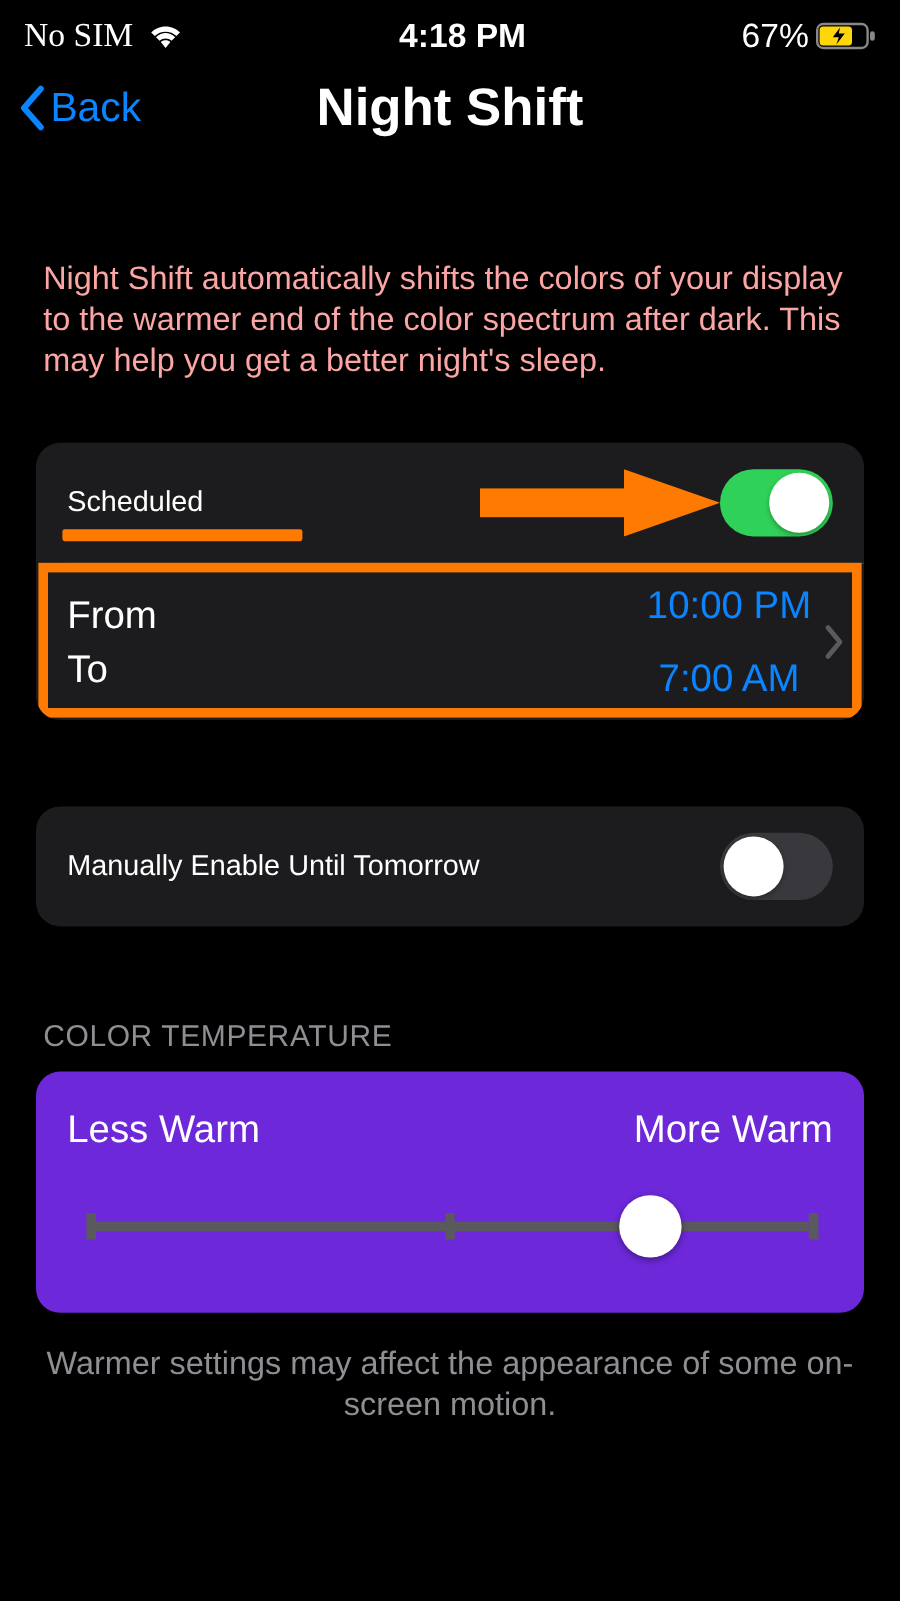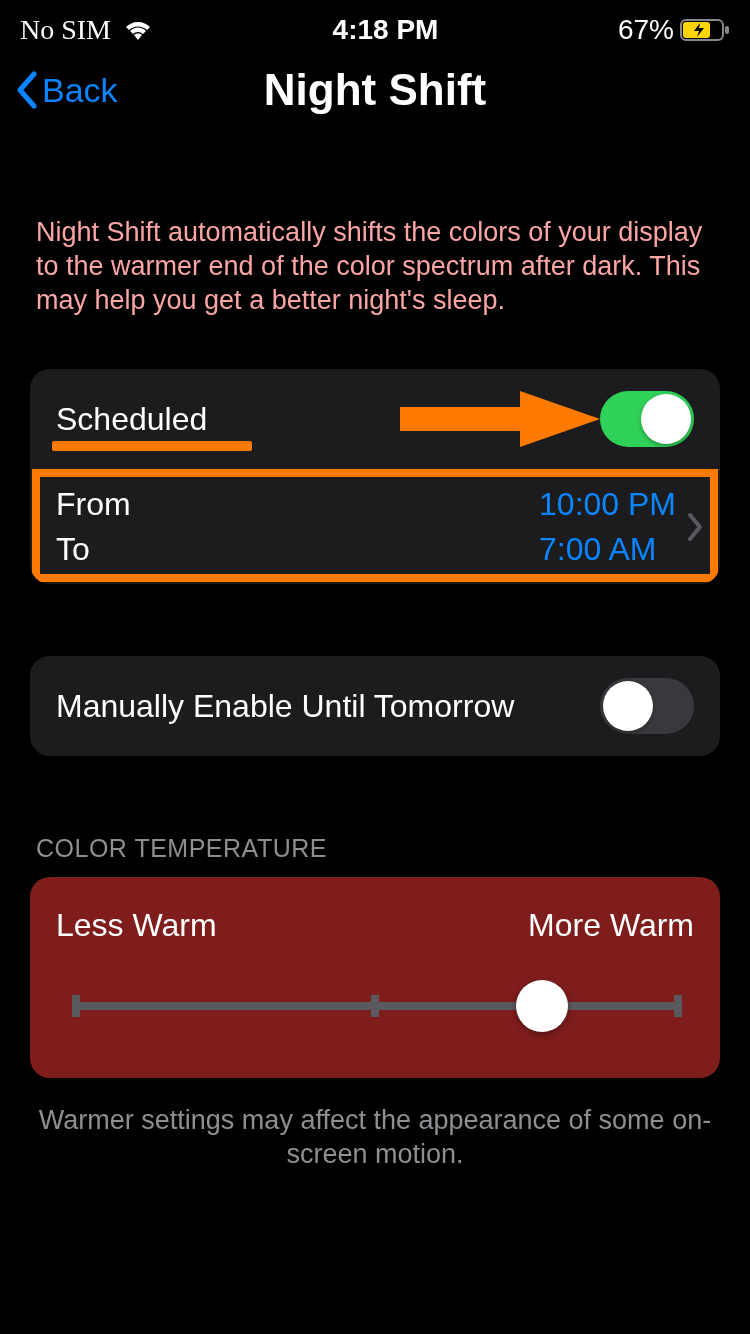--- a/index.html
+++ b/index.html
@@ -8,36 +8,36 @@
   .status-left { display: flex; align-items: center; gap: 12px; font-family: Liberation Serif, serif; }
   .status-right { display: flex; align-items: center; gap: 6px; }
   .wifi-icon svg, .battery-icon svg { display: block; }
   .nav-bar { position: relative; height: 80px; display: flex; align-items: center; }
   .back-btn { display: flex; align-items: center; color: #0a84ff; font-size: 34px; padding-left: 14px; cursor: pointer; }
   .back-chevron { display: inline-flex; margin-right: 4px; }
   .nav-title { position: absolute; left: 50%; transform: translateX(-50%); font-size: 44px; font-weight: 600; }
   .content { padding: 0 30px; }
   .desc { color: #fca5a5; font-size: 27px; line-height: 1.25; padding: 86px 6px 0 6px; }
   .group { background: #1c1c1e; border-radius: 20px; margin-top: 52px; overflow: hidden; }
-  .row { display: flex; align-items: center; padding: 22px 26px; font-size: 32px; }
+  .row { display: flex; align-items: center; padding: 22px 26px; font-size: 24px; }
   .row-label { flex: 1; }
   .sep { height: 1px; background: #3a3a3c; margin-left: 26px; }
   .toggle { width: 94px; height: 56px; border-radius: 28px; position: relative; cursor: pointer; }
   .toggle .knob { position: absolute; top: 3px; width: 50px; height: 50px; border-radius: 25px; background: #fff; box-shadow: 0 2px 4px rgba(0,0,0,0.3); }
   .toggle.on { background: #30d158; }
   .toggle.on .knob { right: 3px; }
   .toggle.off { background: #39393d; }
   .toggle.off .knob { left: 3px; }
   .schedule-row { padding: 16px 16px 16px 26px; display: flex; align-items: center; cursor: pointer; }
   .schedule-labels { flex: 1; display: flex; flex-direction: column; gap: 8px; font-size: 32px; }
-  .schedule-times { display: flex; flex-direction: column; align-items: flex-start; gap: 8px; font-size: 32px; color: #0a84ff; margin-right: 10px; }
+  .schedule-times { display: flex; flex-direction: column; align-items: center; gap: 24px; font-size: 32px; color: #0a84ff; margin-right: 10px; }
   .chevron-right { color: #5a5a5e; display: inline-flex; }
   .group2 { margin-top: 72px; }
   .section-header { color: #8e8e93; font-size: 25px; letter-spacing: 0.5px; padding: 78px 6px 14px 6px; }
-  .slider-group { background: #7f1d1d; border-radius: 20px; padding: 30px 26px 44px 26px; }
+  .slider-group { background: #6d28d9; border-radius: 20px; padding: 30px 26px 44px 26px; }
   .slider-labels { display: flex; justify-content: space-between; font-size: 32px; margin-bottom: 34px; }
   .slider-track-wrap { position: relative; height: 56px; padding: 0 20px; cursor: pointer; }
   .slider-track { position: absolute; left: 20px; right: 20px; top: 50%; height: 8px; background: #5a5a5e; transform: translateY(-50%); }
   .slider-tick { position: absolute; top: 50%; width: 8px; height: 22px; background: #5a5a5e; transform: translate(-50%, -50%); }
   .slider-thumb { position: absolute; top: 50%; width: 52px; height: 52px; border-radius: 26px; background: #fff; transform: translate(-50%, -50%); box-shadow: 0 2px 6px rgba(0,0,0,0.4); }
   .footer-note { color: #8e8e93; font-size: 27px; line-height: 1.25; padding: 26px 6px 0 6px; text-align: center; }
   
   .arrow-annot { position: absolute; pointer-events: none; }
   .underline-annot { position: absolute; height: 10px; background: #ff7a00; border-radius: 2px; pointer-events: none; }
   .box-annot { position: absolute; border: 8px solid #ff7a00; pointer-events: none; }

